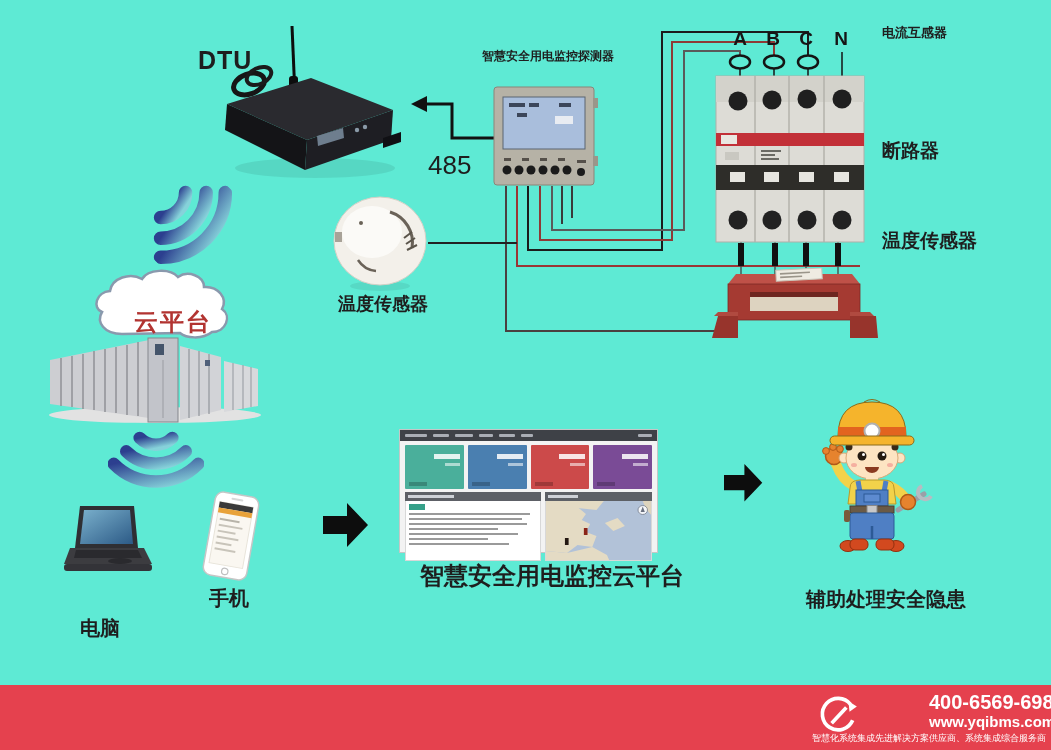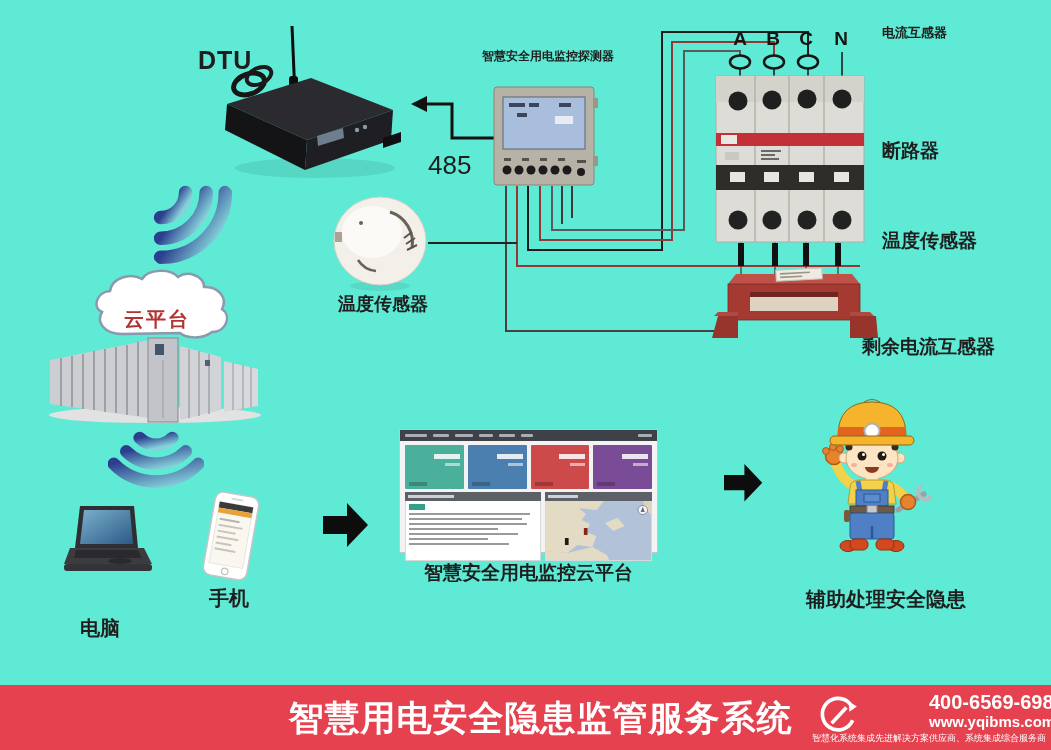--- a/index.html
+++ b/index.html
@@ -10,24 +10,24 @@
   
   .lbl{position:absolute;font-weight:bold;color:#1e1e1e;white-space:nowrap;}
   #lbl-dtu{left:198px;top:46px;font-size:25px;letter-spacing:1px;}
   #lbl-detector{left:443px;top:48px;width:210px;text-align:center;font-size:12px;}
   #lbl-485{left:428px;top:150px;font-size:26px;font-weight:normal;}
   #lbl-ct{left:882px;top:24px;font-size:13px;}
   #lbl-breaker{left:882px;top:138px;font-size:19px;}
   #lbl-temp{left:882px;top:228px;font-size:19px;}
   #lbl-rct{left:862px;top:334px;font-size:19px;}
   #lbl-smoke{left:328px;top:292px;width:110px;text-align:center;font-size:18px;}
-  #lbl-cloud{left:112px;top:306px;width:90px;text-align:center;font-size:20px;color:#b23431;letter-spacing:2px;}
+  #lbl-cloud{left:128px;top:306px;width:90px;text-align:center;font-size:24px;color:#b23431;letter-spacing:2px;}
   #lbl-computer{left:68px;top:585px;width:64px;text-align:center;font-size:20px;margin-top:30px;}
   #lbl-phone{left:198px;top:585px;width:62px;text-align:center;font-size:20px;}
-  #lbl-platform{left:406px;top:560px;width:245px;text-align:center;font-size:19px;}
+  #lbl-platform{left:420px;top:560px;width:245px;text-align:center;font-size:24px;}
   #lbl-worker{left:796px;top:586px;width:180px;text-align:center;font-size:20px;}
   .phase{position:absolute;top:28px;font-size:19px;font-weight:bold;color:#151515;width:18px;text-align:center;}
   #phase-a{left:731px;} #phase-b{left:764px;} #phase-c{left:797px;} #phase-n{left:832px;}
   
   .wifi{position:absolute;}
   #wifi-top{left:138px;top:170px;width:104px;height:104px;transform:rotate(135deg);}
   #wifi-bottom{left:108px;top:412px;width:96px;height:96px;transform:rotate(180deg);}
   
   #dashboard{left:399px;top:429px;width:259px;height:124px;background:#f3f3f3;border:1px solid #c6c6c6;box-sizing:border-box;}
   #dash-nav{height:11px;background:#3e4147;display:flex;align-items:center;gap:6px;padding:0 5px;}
@@ -435,30 +435,28 @@
   <div class="lbl" id="lbl-dtu" style="z-index:3">DTU</div>
   <div class="lbl" id="lbl-detector" style="z-index:3">智慧安全用电监控探测器</div>
   <div class="lbl" id="lbl-485" style="z-index:3">485</div>
   <div class="phase" id="phase-a" style="z-index:3">A</div>
   <div class="phase" id="phase-b" style="z-index:3">B</div>
   <div class="phase" id="phase-c" style="z-index:3">C</div>
   <div class="phase" id="phase-n" style="z-index:3">N</div>
   <div class="lbl" id="lbl-ct" style="z-index:3">电流互感器</div>
   <div class="lbl" id="lbl-breaker" style="z-index:3">断路器</div>
   <div class="lbl" id="lbl-temp" style="z-index:3">温度传感器</div>
-  <div class="lbl" id="lbl-rct" style="z-index:3">剩余电流互感器</div>
   <div class="lbl" id="lbl-smoke" style="z-index:3">温度传感器</div>
   <div class="lbl" id="lbl-cloud" style="z-index:3">云平台</div>
   <div class="lbl" id="lbl-computer" style="z-index:3">电脑</div>
   <div class="lbl" id="lbl-phone" style="z-index:3">手机</div>
   <div class="lbl" id="lbl-platform" style="z-index:3">智慧安全用电监控云平台</div>
   <div class="lbl" id="lbl-worker" style="z-index:3">辅助处理安全隐患</div>
 
   <div id="banner" class="abs" style="z-index:4">
-    <div id="banner-title">智慧用电安全隐患监管服务系统</div>
     <svg class="abs" style="left:818px;top:10px" width="42" height="42" viewBox="0 0 40 40">
       <path d="M31,9 A15,15 0 1 0 33,24" fill="none" stroke="#ffffff" stroke-width="3.5"></path>
       <line x1="13" y1="27" x2="27" y2="12" stroke="#ffffff" stroke-width="3.5"></line>
       <polygon points="29,6 37,11 30,16" fill="#ffffff"></polygon>
     </svg>
     <div id="contact">
       <div id="contact-phone">400-6569-698</div>
       <div id="contact-web">www.yqibms.com</div>
     </div>
     <div id="tagline">智慧化系统集成先进解决方案供应商、系统集成综合服务商</div>

